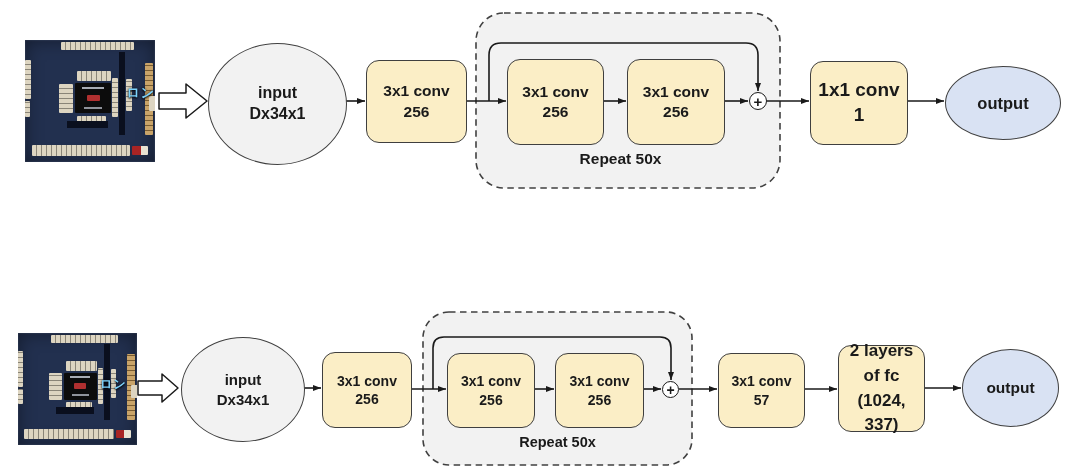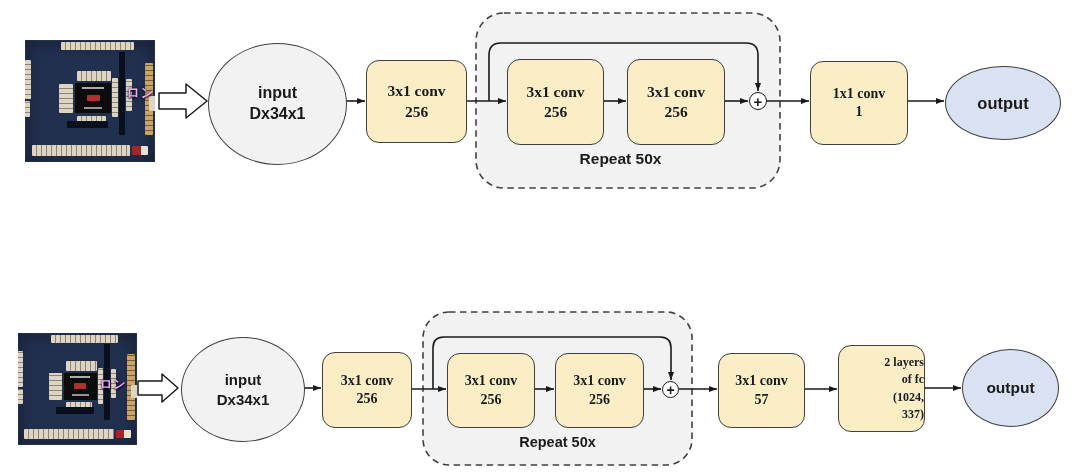--- a/index.html
+++ b/index.html
@@ -12,21 +12,21 @@
   #canvas{
     position:relative; width:1080px; height:476px; background:var(--canvas);
     font-family:"Liberation Sans", sans-serif; color:var(--text); overflow:hidden;
   }
   #wires{position:absolute; left:0; top:0; width:1080px; height:476px;}
 
   
   .box{
     position:absolute; background:var(--box-fill); border:1.4px solid var(--box-border);
     border-radius:13px; display:flex; flex-direction:column; align-items:center;
-    justify-content:center; text-align:center; font-weight:600;font-family:Liberation Serif, serif;
+    justify-content:center; text-align:center; font-weight:600;
   }
   .ellipse{
     position:absolute; background:var(--node-fill); border:1.4px solid var(--node-border);
     border-radius:50%; display:flex; flex-direction:column; align-items:center;
     justify-content:center; text-align:center; font-weight:600;
   }
   .ellipse.out{background:var(--output-fill);}
   .l{display:block; line-height:1.3;}
   .plus{
     position:absolute; background:#fff; border:1.5px solid var(--line); border-radius:50%;
@@ -34,32 +34,32 @@
     font-size:15px; line-height:1; box-sizing:border-box;
   }
   .repeat{position:absolute; text-align:center; font-weight:600;}
 
   
   .circle-t{left:208px; top:43px; width:137px; height:120px; font-size:16px;}
   .box-t1{left:366px; top:60px; width:99px; height:81px; font-size:15.5px;}
   .box-ta{left:507px; top:59px; width:95px; height:84px; font-size:15.5px;}
   .box-tb{left:627px; top:59px; width:96px; height:84px; font-size:15.5px;}
   .plus-t{left:749px; top:92px; width:18px; height:18px;}
-  .box-t2{left:810px; top:61px; width:96px; height:82px; font-size:14px;}
+  .box-t2{left:810px; top:61px; width:96px; height:82px; font-size:19px;}
   .out-t{left:945px; top:66px; width:114px; height:72px; font-size:16.5px;}
   .repeat-t{left:558px; top:150px; width:125px; font-size:15.5px;}
 
   
   .circle-b{left:181px; top:337px; width:122px; height:103px; font-size:15px;}
   .box-b1{left:322px; top:352px; width:88px; height:74px; font-size:14px;}
   .box-ba{left:447px; top:353px; width:86px; height:73px; font-size:14px;}
   .box-bb{left:555px; top:353px; width:87px; height:73px; font-size:14px;}
   .plus-b{left:662px; top:381px; width:17px; height:17px; font-size:14px;}
   .box-b2{left:718px; top:353px; width:85px; height:73px; font-size:14px;}
-  .box-fc{left:838px; top:345px; width:85px; height:85px; font-size:12px;align-items:flex-end;}
+  .box-fc{left:838px; top:345px; width:85px; height:85px; font-size:17px;}
   .box-fc .l{line-height:1.45;}
   .out-b{left:962px; top:349px; width:95px; height:76px; font-size:15.5px;}
   .repeat-b{left:495px; top:434px; width:125px; font-size:14.5px;}
 
   
   .mahjong{
     position:absolute; background:var(--mahjong-bg);
     box-shadow:inset 0 0 18px rgba(0,0,0,.45), inset 0 0 2px rgba(150,170,210,.5);
     overflow:hidden;
   }
@@ -82,21 +82,21 @@
   .mj-d-right{left:67%; top:31%; width:4.5%; height:32%;}
   .mj-d-right2{left:78%; top:32%; width:4.5%; height:26%;}
   .mj-d-bot{left:40%; top:62%; width:22%; height:8%;}
   .mj-vbar{left:72%; top:10%; width:5%; height:68%; background:#0a0f1e;}
   .mj-hbar{left:32%; top:66%; width:32%; height:6%; background:#0a0f1e;}
   .mj-bottom{left:5%; top:86%; width:76%; height:9%;}
   .mj-badge{left:82%; top:86.5%; width:13%; height:7.5%;
     background:linear-gradient(90deg,#a82424 0 55%,#e8e2d2 55% 100%); border-radius:1px;}
   .mj-called{left:95%; top:46%; width:8%; height:12%; background:#ddd5c1; border-radius:1px;}
   .mj-ron{
-    font-weight:700; color:#f0abfc; letter-spacing:1px;
+    font-weight:700; color:#7dd3fc; letter-spacing:1px;
     text-shadow:0 1px 2px #000, 0 0 3px rgba(0,0,0,.8); white-space:nowrap;
   }
   .mj-t .mj-ron{left:78%; top:36%; font-size:13px;}
   .mj-b .mj-ron{left:69%; top:38%; font-size:12px;}
 </style>
 </head>
 <body>
 
 <div id="canvas">
 

